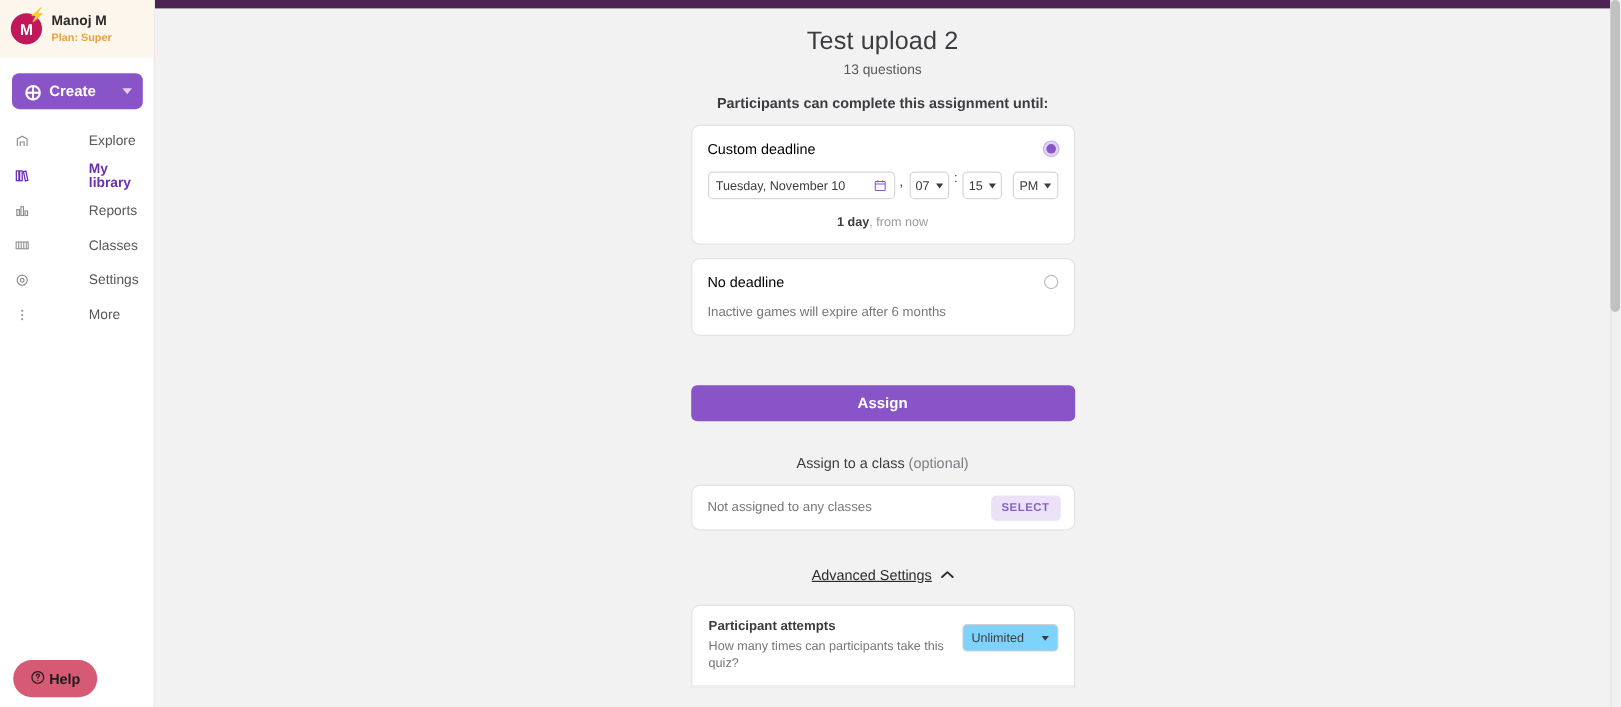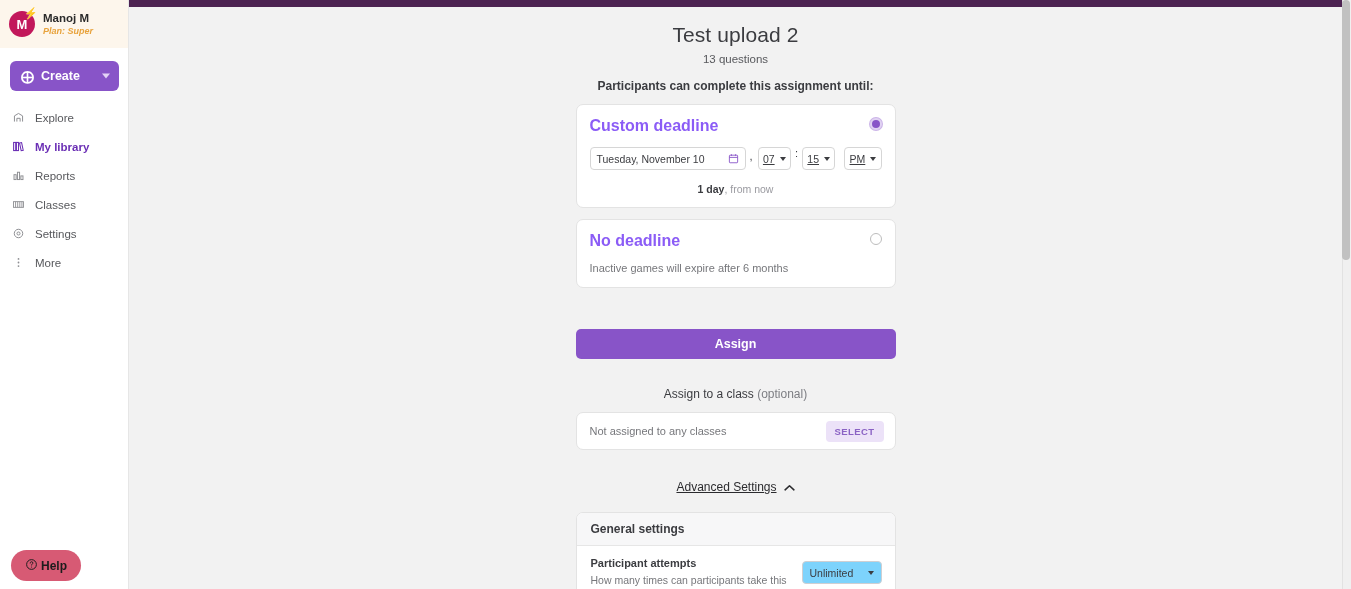--- a/index.html
+++ b/index.html
@@ -33,21 +33,21 @@
     display: flex; align-items: center; justify-content: center;
     position: relative; flex: none;
   }
   .bolt {
     position: absolute; right: -3px; top: -3px;
     font-size: 11px; color: #ffc400; line-height: 1;
     text-shadow: 0 0 1px #fff;
   }
   .profile-text { margin-left: 8px; line-height: 1.25; }
   .profile-name { font-size: 11.5px; font-weight: bold; color: #2b2b2b; }
-  .profile-plan { font-size: 9px; font-weight: bold; color: #e8a33d; font-style: italic; }
+  .profile-plan { font-size: 9px; font-weight: bold; color: #e8a33d; }
 
   .create-wrap { padding: 13px 10px 0 10px; }
   #create-button {
     width: 109px; height: 30px;
     background: #8854c8;
     border: none; border-radius: 6px;
     color: #fff; font-size: 12.5px; font-weight: bold;
     font-family: "Liberation Sans", sans-serif;
     display: flex; align-items: center;
     cursor: pointer; position: relative;
@@ -63,21 +63,21 @@
     border-left: 4.5px solid transparent;
     border-right: 4.5px solid transparent;
     border-top: 5px solid #e3d2f5;
   }
 
   .nav { margin-top: 12px; }
   .nav-item {
     display: flex; align-items: center;
     height: 29px; padding-left: 11px;
     font-size: 11.5px; color: #57585c;
-    cursor: pointer; text-decoration: none;
+    cursor: pointer; text-decoration: none; gap: 39px;
   }
   .nav-item.active { color: #6b2fb5; font-weight: bold; }
   .nav-icon {
     width: 15px; height: 14px; margin-right: 9px;
     display: flex; align-items: center; justify-content: center;
     flex: none;
   }
   .nav-icon svg { display: block; }
 
   #help-button {
@@ -129,21 +129,21 @@
 
   .card {
     background: #fff;
     border: 1px solid #e3e3e3;
     border-radius: 7px;
     margin-top: 11px;
     padding: 12px 13px 12px 13px;
     position: relative;
   }
   .card-title {
-    font-size: 16px; font-weight: bold; color: #8b5cf6;
+    font-size: 12px; font-weight: normal; color: #000000;
   }
   .radio {
     position: absolute; right: 13px; top: 13px;
     width: 12px; height: 12px; border-radius: 50%;
     border: 1px solid #bdbdbd; background: #fff;
     cursor: pointer;
   }
   .radio.checked {
     border: 2px solid #e0d2f2;
     background: #8854c8;
@@ -168,21 +168,20 @@
   .comma { font-size: 11px; color: #3b3c40; margin: 0 5px 0 4px; padding-top:3px;}
   .colon { font-size: 11px; color: #3b3c40; margin: 0 4px; }
   .sel {
     height: 23px; min-width: 29px;
     border: 1px solid #d6d6d6; border-radius: 4px;
     background: #fff;
     display: flex; align-items: center; justify-content: center;
     padding: 0 5px; gap: 5px;
     font-size: 10.5px; color: #3b3c40;
     cursor: pointer;
-    text-decoration: underline;
   }
   .sel .tri {
     width: 0; height: 0;
     border-left: 3.5px solid transparent;
     border-right: 3.5px solid transparent;
     border-top: 4px solid #3b3c40;
   }
   .relative-time {
     text-align: center;
     font-size: 10.5px; color: #9a9aa0;
@@ -463,21 +462,20 @@
       <div id="advanced-settings-toggle">
         <span class="label">Advanced Settings</span>
         <span>
           <svg width="11" height="8" viewBox="0 0 12 8" fill="none" stroke="#2b2b2e" stroke-width="1.7" stroke-linecap="round" stroke-linejoin="round">
             <path d="M1.2 6L6 1.6 10.8 6"></path>
           </svg>
         </span>
       </div>
 
       <div class="settings-card">
-        <div class="settings-header">General settings</div>
 
         <div class="settings-row">
           <div class="texts">
             <div class="st">Participant attempts</div>
             <div class="sd">How many times can participants take this quiz?</div>
           </div>
           <div class="dropdown">
             <span>Unlimited</span>
             <span class="tri"></span>
           </div>

